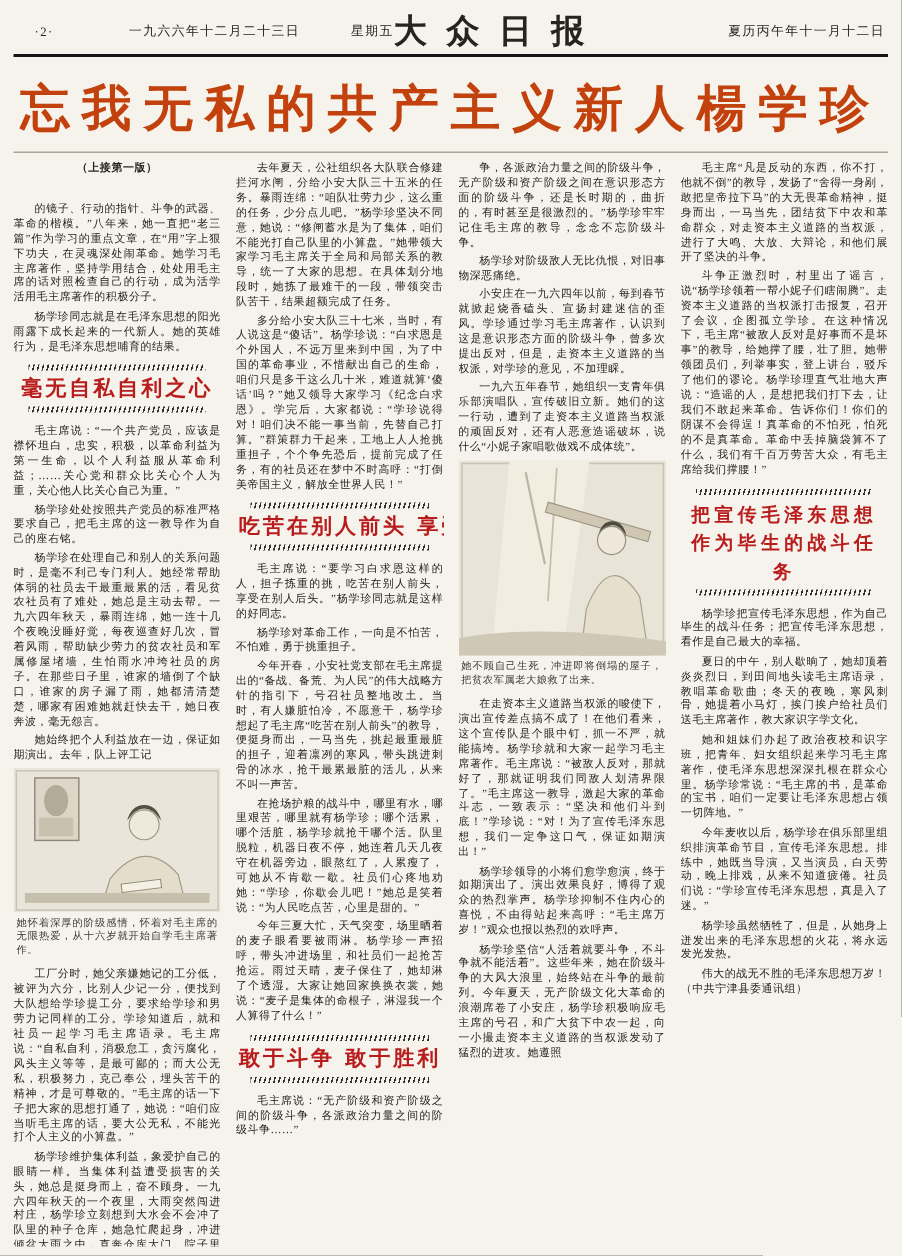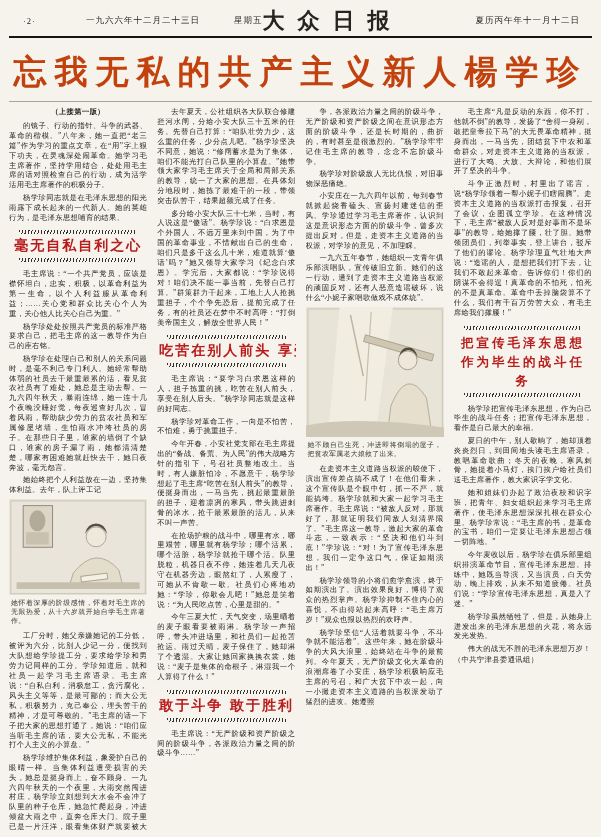--- a/index.html
+++ b/index.html
@@ -5,31 +5,31 @@
   html,body{margin:0;padding:0;background:#8e8c86;}
   .page{width:601px;height:837px;box-sizing:border-box;margin:0 auto;
         background:#f5f3ec;overflow:hidden;padding:8px 9px 0 9px;
         font-family:"Liberation Serif","DejaVu Serif",serif;color:#262421;}
   .hdr{display:flex;align-items:center;font-size:8.5px;letter-spacing:1px;height:26px;}
   .hdr .pg{margin-left:14px;}
   .hdr .date{margin-left:50px;}
   .hdr .wk{margin-left:34px;}
   .hdr .mast{flex:1;text-align:left;font-size:22px;font-weight:bold;
              letter-spacing:13px;font-family:"DejaVu Serif",serif;}
-  .hdr .lunar{margin-right:12px;}
+  .hdr .lunar{margin-right:2px;}
   .rule{height:0;border-top:2.5px solid #141414;margin:2px 0 0 0;}
   .headline{font-size:33px;font-weight:bold;text-align:center;letter-spacing:8px;
             margin:12px 0 6px 0;font-family:"DejaVu Serif",serif;color:#c2410c;
             white-space:nowrap;}
   .rule2{height:0;border-top:1px solid #a9a69c;margin:0 0 5px 0;}
   .cols{display:flex;gap:10px;height:724px;overflow:hidden;}
   .col{flex:1;overflow:hidden;text-align:justify;}
   .col p{margin:0 0 2.5px 0;font-size:7.3px;line-height:9.9px;
          text-indent:14px;letter-spacing:0.4px;}
-  p.note{text-align:center;text-indent:0;font-weight:bold;margin-bottom:4px;}
+  p.note{text-align:center;text-indent:0;font-weight:bold;margin-bottom:17px;}
   p.q{color:#1c1a18;}
   p.cap{font-size:6.8px;line-height:9px;text-indent:0;color:#3a3832;
         margin:3px 2px 6px 2px;}
   p.credit{text-align:left;text-indent:0;margin-top:1px;font-family:Liberation Mono, monospace;}
   p.slogan{font-weight:normal;}
   .sechead{margin:8px 2px 7px 2px;}
   .sechead .ht{text-align:center;font-weight:bold;font-size:14px;letter-spacing:2px;
                margin:3px 0;font-family:"DejaVu Serif",serif;color:#b91c1c;white-space:nowrap;}
   .sechead.two .ht{font-size:12.5px;letter-spacing:3px;line-height:19px;white-space:normal;}
   .squig{height:4px;margin:2px 8px;
@@ -59,41 +59,41 @@
         <p class="p">的镜子、行动的指针、斗争的武器、革命的楷模。”八年来，她一直把“老三篇”作为学习的重点文章，在“用”字上狠下功夫，在灵魂深处闹革命。她学习毛主席著作，坚持学用结合，处处用毛主席的话对照检查自己的行动，成为活学活用毛主席著作的积极分子。</p>
         <p class="p">杨学珍同志就是在毛泽东思想的阳光雨露下成长起来的一代新人。她的英雄行为，是毛泽东思想哺育的结果。</p>
         <div class="sechead">
           <div class="squig"></div>
           <div class="ht">毫无自私自利之心</div>
           <div class="squig"></div>
         </div>
         <p class="q">毛主席说：“一个共产党员，应该是襟怀坦白，忠实，积极，以革命利益为第一生命，以个人利益服从革命利益；……关心党和群众比关心个人为重，关心他人比关心自己为重。”</p>
         <p class="p">杨学珍处处按照共产党员的标准严格要求自己，把毛主席的这一教导作为自己的座右铭。</p>
         <p class="p">杨学珍在处理自己和别人的关系问题时，是毫不利己专门利人。她经常帮助体弱的社员去干最重最累的活，看见贫农社员有了难处，她总是主动去帮。一九六四年秋天，暴雨连绵，她一连十几个夜晚没睡好觉，每夜巡查好几次，冒着风雨，帮助缺少劳力的贫农社员和军属修屋堵墙，生怕雨水冲垮社员的房子。在那些日子里，谁家的墙倒了个缺口，谁家的房子漏了雨，她都清清楚楚，哪家有困难她就赶快去干，她日夜奔波，毫无怨言。</p>
-        <p class="p">她始终把个人利益放在一边，坚持集体利益。去年，队上评工记</p>
+        <p class="p">她始终把个人利益放在一边，保证如期演出。去年，队上评工记</p>
         <figure class="illus study">
           <svg viewBox="0 0 146 102" xmlns="http://www.w3.org/2000/svg">
             <rect width="146" height="102" fill="#e9e5da"></rect>
             <rect x="2" y="2" width="142" height="98" fill="none" stroke="#c9c3b4" stroke-width="1"></rect>
             <rect x="15" y="7" width="31" height="44" fill="#ddd6c7" stroke="#8e8879"></rect>
             <ellipse cx="30" cy="23" rx="8.5" ry="11" fill="#b3ab99"></ellipse>
             <rect x="18" y="35" width="24" height="13" fill="#c8c1af"></rect>
             <path d="M80 37 q12 -17 24 0 q-3 -11 -12 -11 q-9 0 -12 11 z" fill="#55503f"></path>
             <circle cx="92" cy="40" r="10.5" fill="#efe9db" stroke="#9a9384" stroke-width="0.8"></circle>
             <path d="M68 78 q24 -30 48 -3 l4 16 H64 z" fill="#e4ddcc" stroke="#a29a88" stroke-width="0.8"></path>
             <rect x="8" y="88" width="130" height="7" fill="#c6bfae"></rect>
             <rect x="76" y="80" width="28" height="6" fill="#f4f0e3" stroke="#8d8677" stroke-width="0.7" transform="rotate(-7 90 83)"></rect>
           </svg>
         </figure>
         <p class="cap">她怀着深厚的阶级感情，怀着对毛主席的无限热爱，从十六岁就开始自学毛主席著作。</p>
         <p class="p">工厂分时，她父亲嫌她记的工分低，被评为六分，比别人少记一分，便找到大队想给学珍提工分，要求给学珍和男劳力记同样的工分。学珍知道后，就和社员一起学习毛主席语录。毛主席说：“自私自利，消极怠工，贪污腐化，风头主义等等，是最可鄙的；而大公无私，积极努力，克己奉公，埋头苦干的精神，才是可尊敬的。”毛主席的话一下子把大家的思想打通了，她说：“咱们应当听毛主席的话，要大公无私，不能光打个人主义的小算盘。”</p>
         <p class="p">杨学珍维护集体利益，象爱护自己的眼睛一样。当集体利益遭受损害的关头，她总是挺身而上，奋不顾身。一九六四年秋天的一个夜里，大雨突然闯进村庄，杨学珍立刻想到大水会不会冲了队里的种子仓库，她急忙爬起身，冲进倾盆大雨之中，直奔仓库大门。院子里已是一片汪洋，眼看集体财产就要被大水冲走，杨学珍急忙呼喊：“同志们！快来抢救仓库粮食！”李玉田等几个青年应声赶来，奋战一夜，把粮食全部抢运出来。她的双脚被扎破了几个血口，一身衣裳湿了个透，浑身泥水，却毫不在意，没有一点埋怨。</p>
       </section>
     <section class="col">
-        <p class="p">去年夏天，公社组织各大队联合修建拦河水闸，分给小安大队三十五米的任务。先替自己打算：“咱队壮劳力少，这么重的任务，少分点儿吧。”杨学珍坚决不同意，她说：“修闸蓄水是为了集体，咱们不能光打自己队里的小算盘。”她带领大家学习毛主席关于全局和局部关系的教导，统一了大家的思想。在具体划分地段时，她拣了最难干的一段，带领突击队苦干，结果超额完成了任务。</p>
+        <p class="p">去年夏天，公社组织各大队联合修建拦河水闸，分给小安大队三十五米的任务。暴雨连绵：“咱队壮劳力少，这么重的任务，少分点儿吧。”杨学珍坚决不同意，她说：“修闸蓄水是为了集体，咱们不能光打自己队里的小算盘。”她带领大家学习毛主席关于全局和局部关系的教导，统一了大家的思想。在具体划分地段时，她拣了最难干的一段，带领突击队苦干，结果超额完成了任务。</p>
         <p class="p">多分给小安大队三十七米，当时，有人说这是“傻话”。杨学珍说：“白求恩是个外国人，不远万里来到中国，为了中国的革命事业，不惜献出自己的生命，咱们只是多干这么几十米，难道就算‘傻话’吗？”她又领导大家学习《纪念白求恩》。学完后，大家都说：“学珍说得对！咱们决不能一事当前，先替自己打算。”群策群力干起来，工地上人人抢挑重担子，个个争先恐后，提前完成了任务，有的社员还在梦中不时高呼：“打倒美帝国主义，解放全世界人民！”</p>
         <div class="sechead">
           <div class="squig"></div>
           <div class="ht">吃苦在别人前头 享受在别人后头</div>
           <div class="squig"></div>
         </div>
         <p class="q">毛主席说：“要学习白求恩这样的人，担子拣重的挑，吃苦在别人前头，享受在别人后头。”杨学珍同志就是这样的好同志。</p>
         <p class="p">杨学珍对革命工作，一向是不怕苦，不怕难，勇于挑重担子。</p>
         <p class="p">今年开春，小安社党支部在毛主席提出的“备战、备荒、为人民”的伟大战略方针的指引下，号召社员整地改土。当时，有人嫌脏怕冷，不愿意干，杨学珍想起了毛主席“吃苦在别人前头”的教导，便挺身而出，一马当先，挑起最重最脏的担子，迎着凛冽的寒风，带头跳进刺骨的冰水，抢干最累最脏的活儿，从来不叫一声苦。</p>
         <p class="p">在抢场护粮的战斗中，哪里有水，哪里艰苦，哪里就有杨学珍；哪个活累，哪个活脏，杨学珍就抢干哪个活。队里脱粒，机器日夜不停，她连着几天几夜守在机器旁边，眼熬红了，人累瘦了，可她从不肯歇一歇。社员们心疼地劝她：“学珍，你歇会儿吧！”她总是笑着说：“为人民吃点苦，心里是甜的。”</p>

